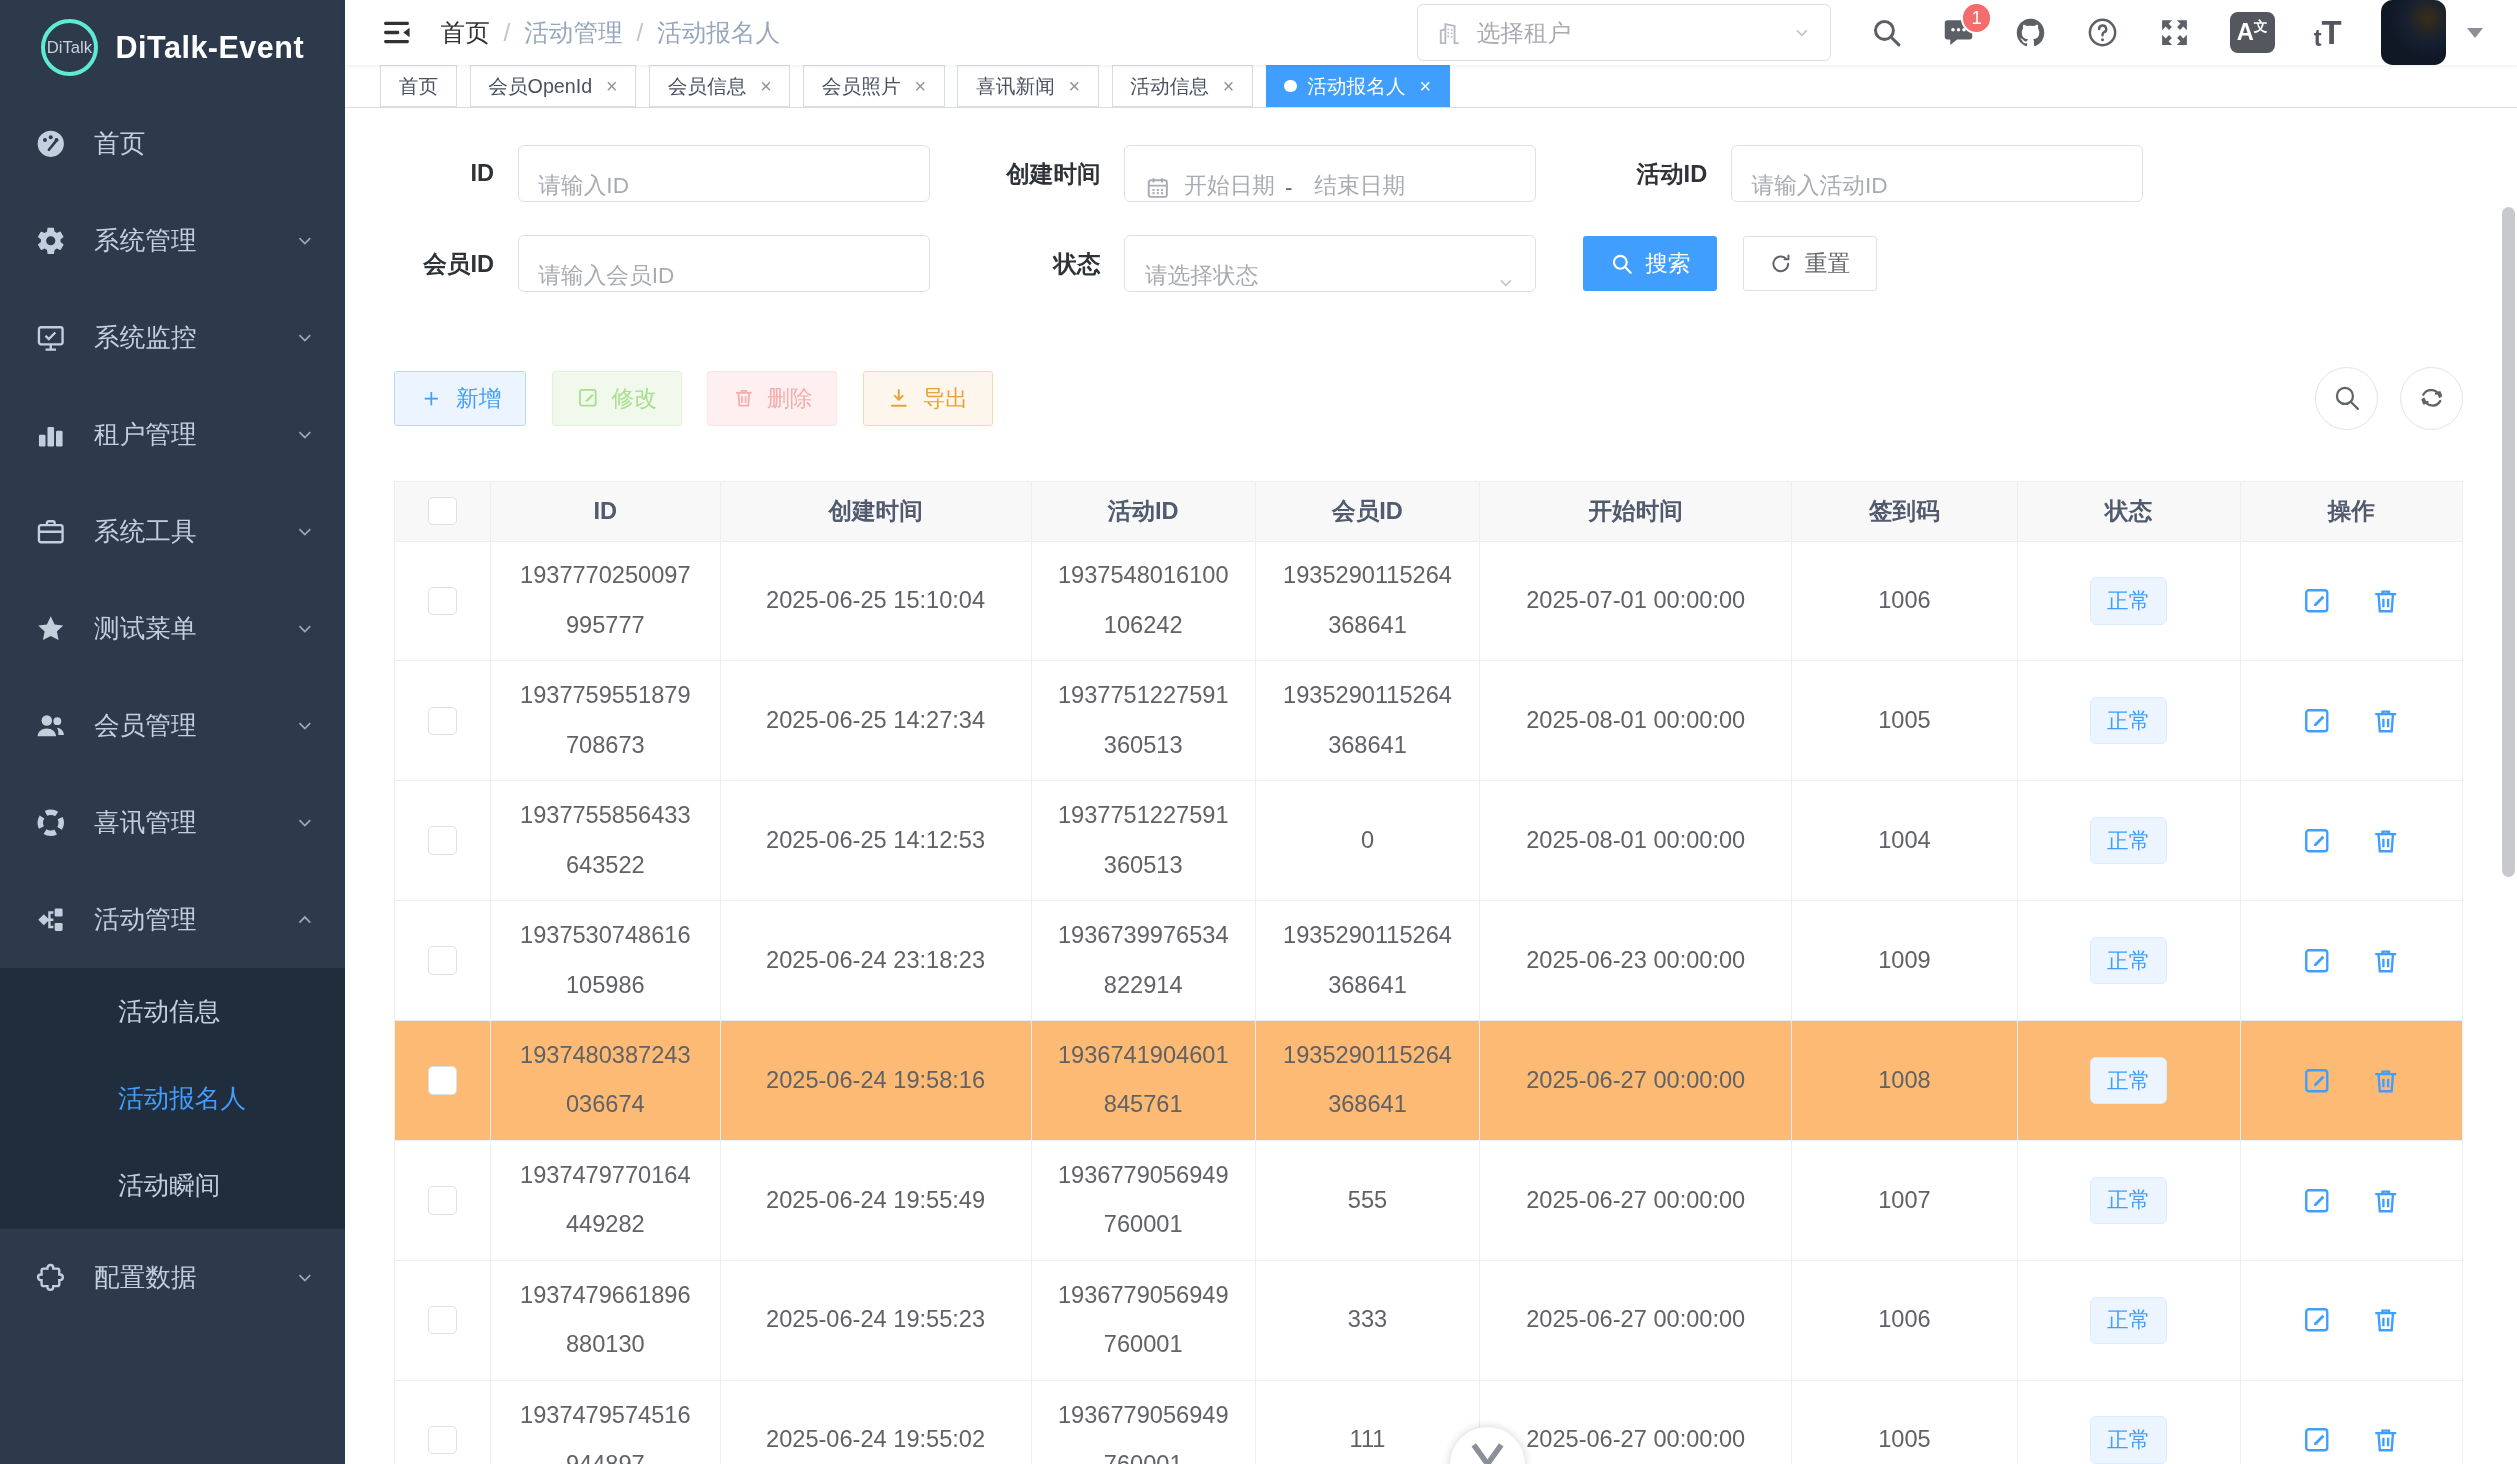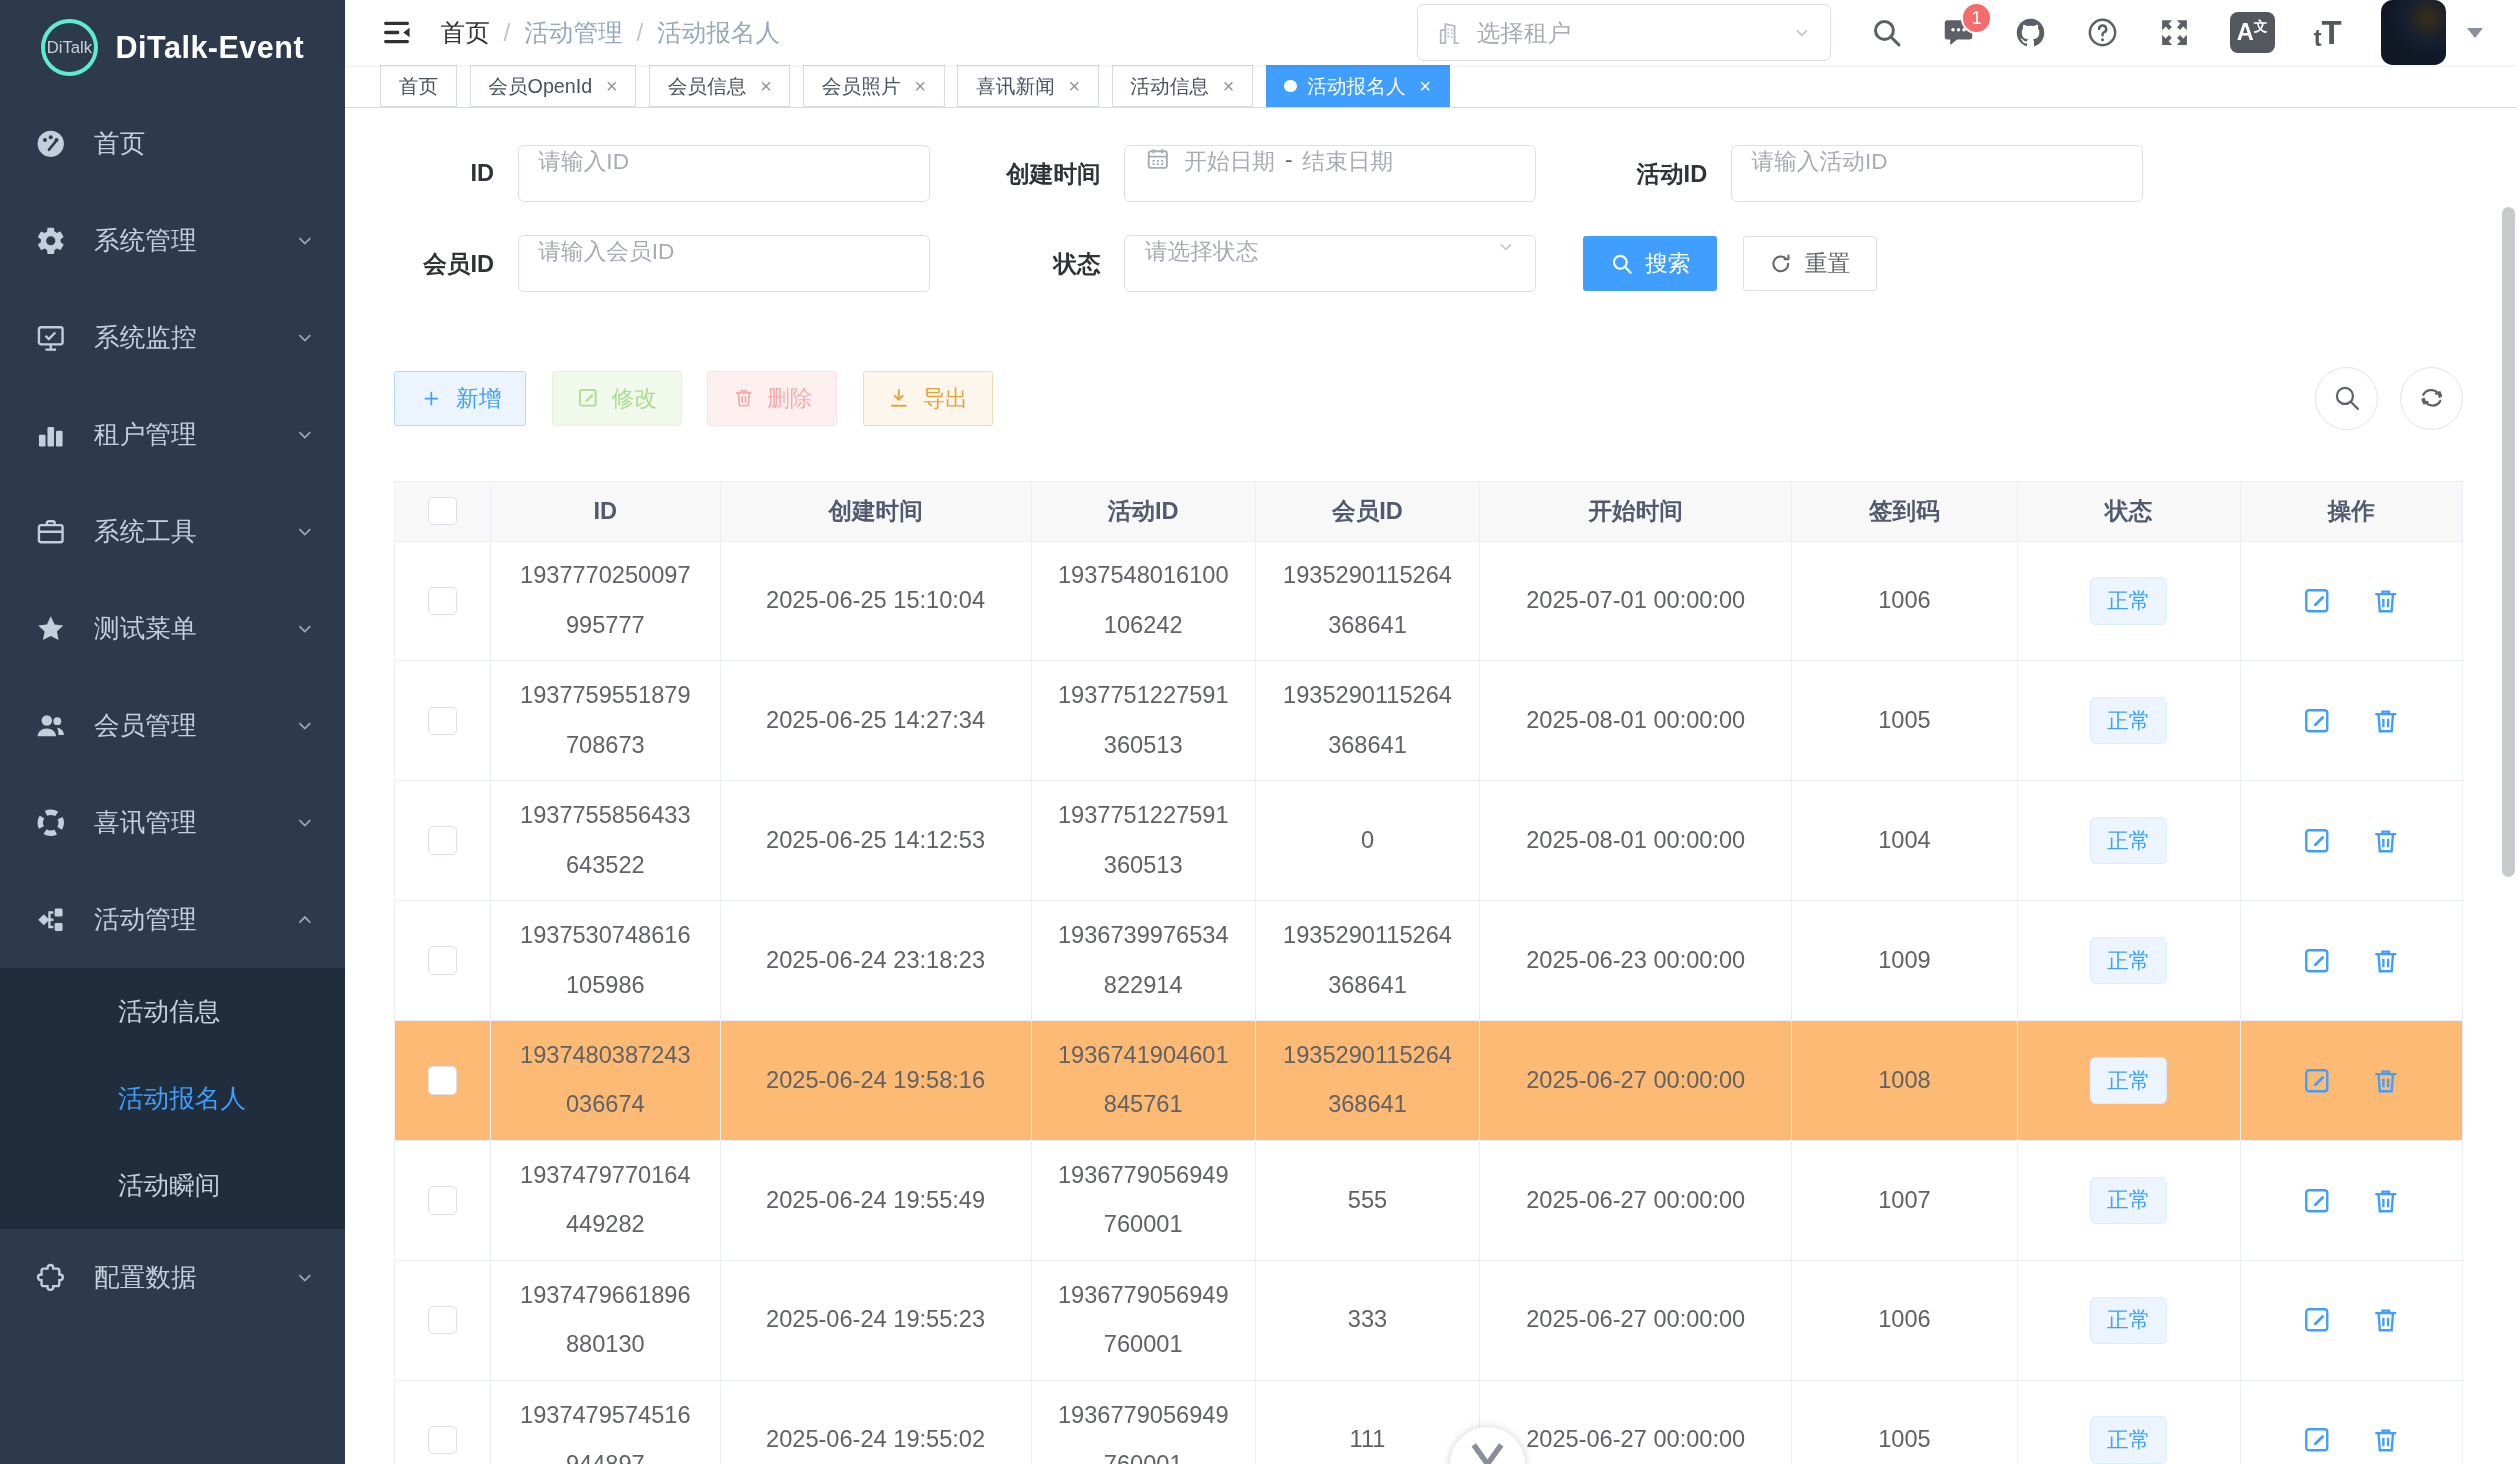--- a/index.html
+++ b/index.html
@@ -64,21 +64,21 @@
   .tab.active .x { color:#fff; }
   .tab .dot { width:12.8px; height:12.8px; border-radius:50%; background:#fff; }
 
   
   .filter-card { background:#fff; padding:37px 39px 43px 39px; }
   .f-row { display:flex; align-items:center; }
   .f-row + .f-row { margin-top:33px; }
   .f-group { display:flex; align-items:center; margin-right:61px; }
   .f-label { width:110px; text-align:right; margin-right:23.6px; font-size:23.6px; font-weight:bold; color:#2f3338; }
   .f-input { width:412px; height:57px; border:1px solid #dcdfe6; border-radius:5.9px; background:#fff;
-    display:flex; align-items:flex-start; padding:0 19.7px; font-size:22.7px; color:#a8abb2; cursor:text; }
+    display:flex; align-items:flex-end; padding:0 19.7px; font-size:22.7px; color:#a8abb2; cursor:text; }
   .f-input .cal { width:25.6px; height:25.6px; margin-right:13.8px; color:#a8abb2; flex:none; }
   .date-range { justify-content:space-between; cursor:pointer; }
   .date-range .dsep { color:#606266; margin:0 9.9px; }
   .f-select { cursor:pointer; justify-content:space-between; }
   .sel-chev { width:19.7px; height:19.7px; color:#c0c4cc; flex:none; }
   .btn { height:55px; border-radius:3px; font-size:22.7px; display:inline-flex; align-items:center;
     justify-content:center; gap:11.8px; cursor:pointer; border:1px solid transparent; padding:0 25.6px; }
   .btn svg { width:23.6px; height:23.6px; }
   .btn-search { background:#409eff; color:#fff; margin-left:47px; }
   .btn-reset { background:#fff; color:#606266; border-color:#dcdfe6; margin-left:25.6px; }
@@ -413,21 +413,21 @@
           <div class="f-input date-range">
             <span class="cal">
               <svg viewBox="0 0 24 24" fill="none" stroke="currentColor" stroke-width="1.8">
                   <rect x="3.5" y="5" width="17" height="15.5" rx="2"></rect>
                   <path d="M3.5 10h17M8 3v4M16 3v4"></path>
                   <path d="M8 14h.01M12 14h.01M16 14h.01M8 17h.01M12 17h.01M16 17h.01" stroke-linecap="round" stroke-width="2.2"></path>
                 </svg>
             </span>
             <span>开始日期</span>
             <span class="dsep">-</span>
-            <span style="margin-right:auto;">结束日期</span>
+            <span style="margin-right:auto;margin-left:12px;">结束日期</span>
           </div>
         </div>
         <div class="f-group" style="margin-right:0;">
           <span class="f-label">活动ID</span>
           <div class="f-input">
             <span>请输入活动ID</span>
           </div>
         </div>
       </div>
       <div class="f-row">

